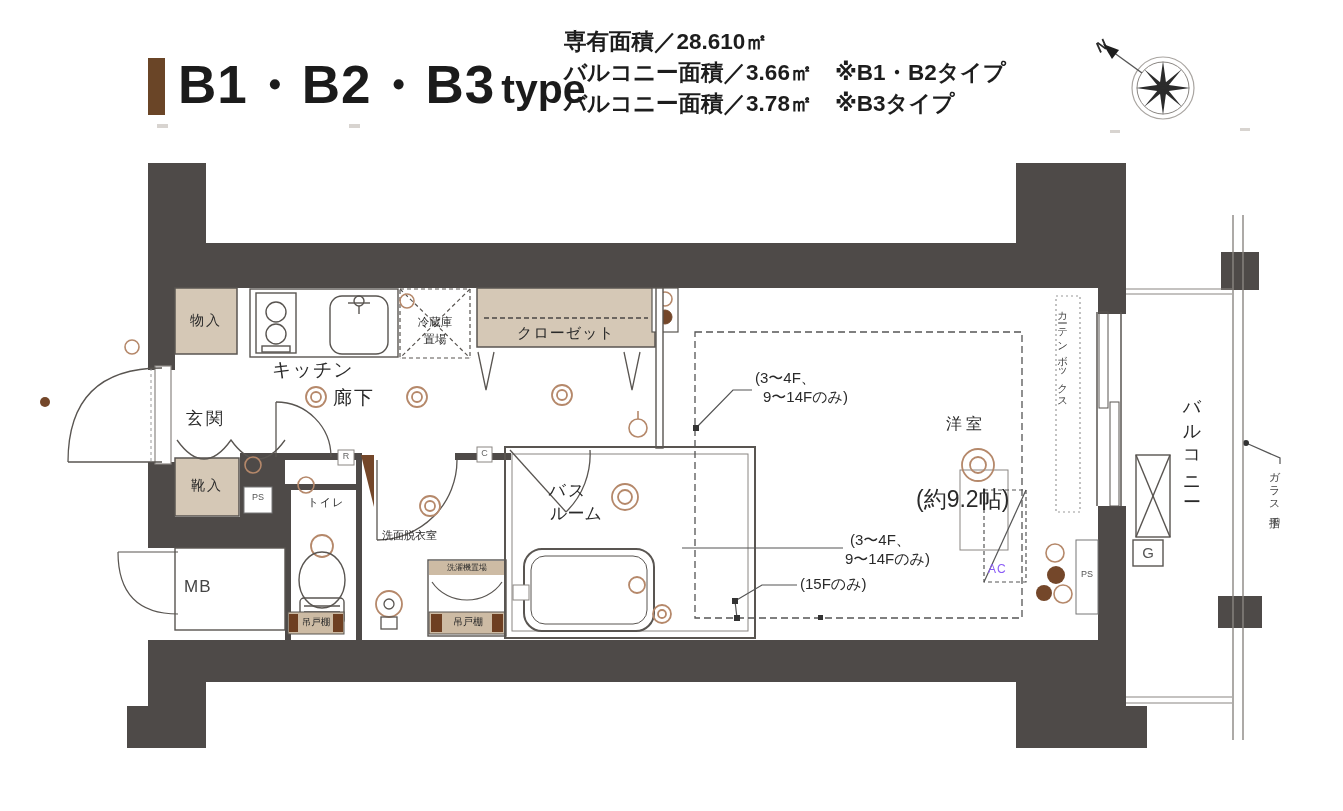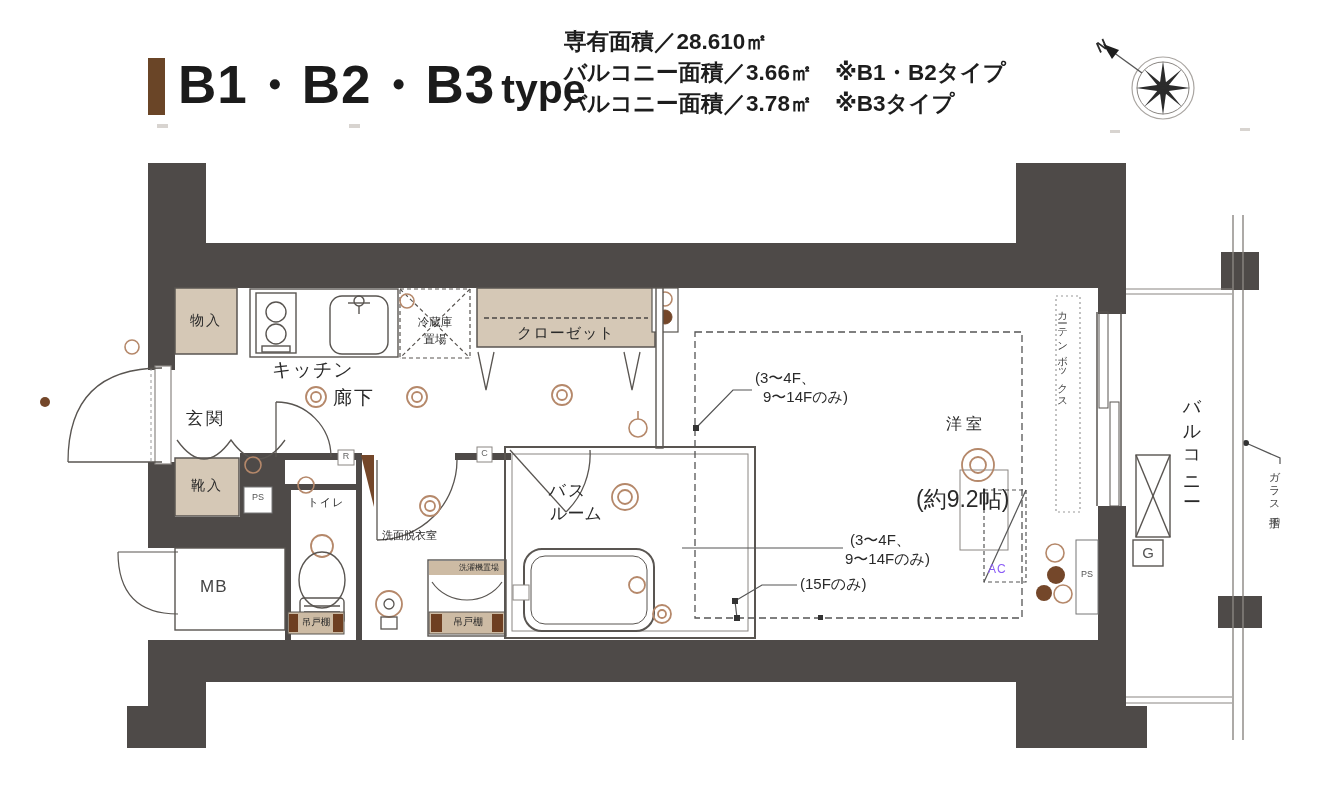--- a/index.html
+++ b/index.html
@@ -280,26 +280,26 @@
   <div class="lbl c" style="left:179px;top:478px;width:56px;font-size:14px;letter-spacing:2px;">靴入</div>
   <div class="lbl" style="left:272px;top:360px;font-size:19px;letter-spacing:1px;">キッチン</div>
   <div class="lbl" style="left:333px;top:388px;font-size:19px;letter-spacing:2px;">廊下</div>
   <div class="lbl c" style="left:401px;top:316px;width:68px;font-size:11.5px;">冷蔵庫</div>
   <div class="lbl c" style="left:401px;top:333px;width:68px;font-size:11.5px;">置場</div>
   <div class="lbl c" style="left:480px;top:325px;width:172px;font-size:15px;letter-spacing:1px;">クローゼット</div>
   <div class="lbl c" style="left:294px;top:497px;width:64px;font-size:11px;letter-spacing:1px;">トイレ</div>
   <div class="lbl" style="left:382px;top:530px;font-size:11px;">洗面脱衣室</div>
   <div class="lbl c" style="left:538px;top:482px;width:60px;font-size:17px;letter-spacing:2px;">バス</div>
   <div class="lbl c" style="left:538px;top:505px;width:76px;font-size:17px;">ルーム</div>
-  <div class="lbl c" style="left:430px;top:564px;width:74px;font-size:8px;padding-left:12px;">洗濯機置場</div>
+  <div class="lbl c" style="left:430px;top:564px;width:74px;font-size:8px;">洗濯機置場</div>
   <div class="lbl c" style="left:443px;top:617px;width:50px;font-size:10px;">吊戸棚</div>
   <div class="lbl c" style="left:296px;top:617px;width:40px;font-size:9.5px;">吊戸棚</div>
   <div class="lbl" style="left:946px;top:416px;font-size:16px;letter-spacing:4px;">洋室</div>
   <div class="lbl" style="left:916px;top:487px;font-size:23px;">(約9.2帖)</div>
-  <div class="lbl" style="left:200px;top:578px;font-size:17px;letter-spacing:1px;color:#444;">MB</div>
+  <div class="lbl" style="left:184px;top:578px;font-size:17px;letter-spacing:1px;color:#444;">MB</div>
   <div class="lbl c" style="left:244px;top:493px;width:28px;font-size:9px;color:#555;">PS</div>
   <div class="lbl c" style="left:1076px;top:570px;width:22px;font-size:9px;color:#555;">PS</div>
   <div class="lbl" style="left:988px;top:563px;font-size:12px;letter-spacing:1px;color:#8b5cf6;">AC</div>
   <div class="lbl c" style="left:1133px;top:545px;width:30px;font-size:15px;color:#555;">G</div>
   <div class="lbl c" style="left:338px;top:452px;width:16px;font-size:9px;color:#666;">R</div>
   <div class="lbl c" style="left:477px;top:449px;width:15px;font-size:9px;color:#666;">C</div>
 
   <div class="lbl v" style="left:1057px;top:304px;height:205px;font-size:10.5px;letter-spacing:2px;color:#444;">カーテンボックス</div>
   <div class="lbl v" style="left:1182px;top:386px;height:125px;font-size:18px;letter-spacing:6px;">バルコニー</div>
   <div class="lbl v" style="left:1268px;top:464px;height:90px;font-size:11px;letter-spacing:2px;color:#444;">ガラス手摺</div>

